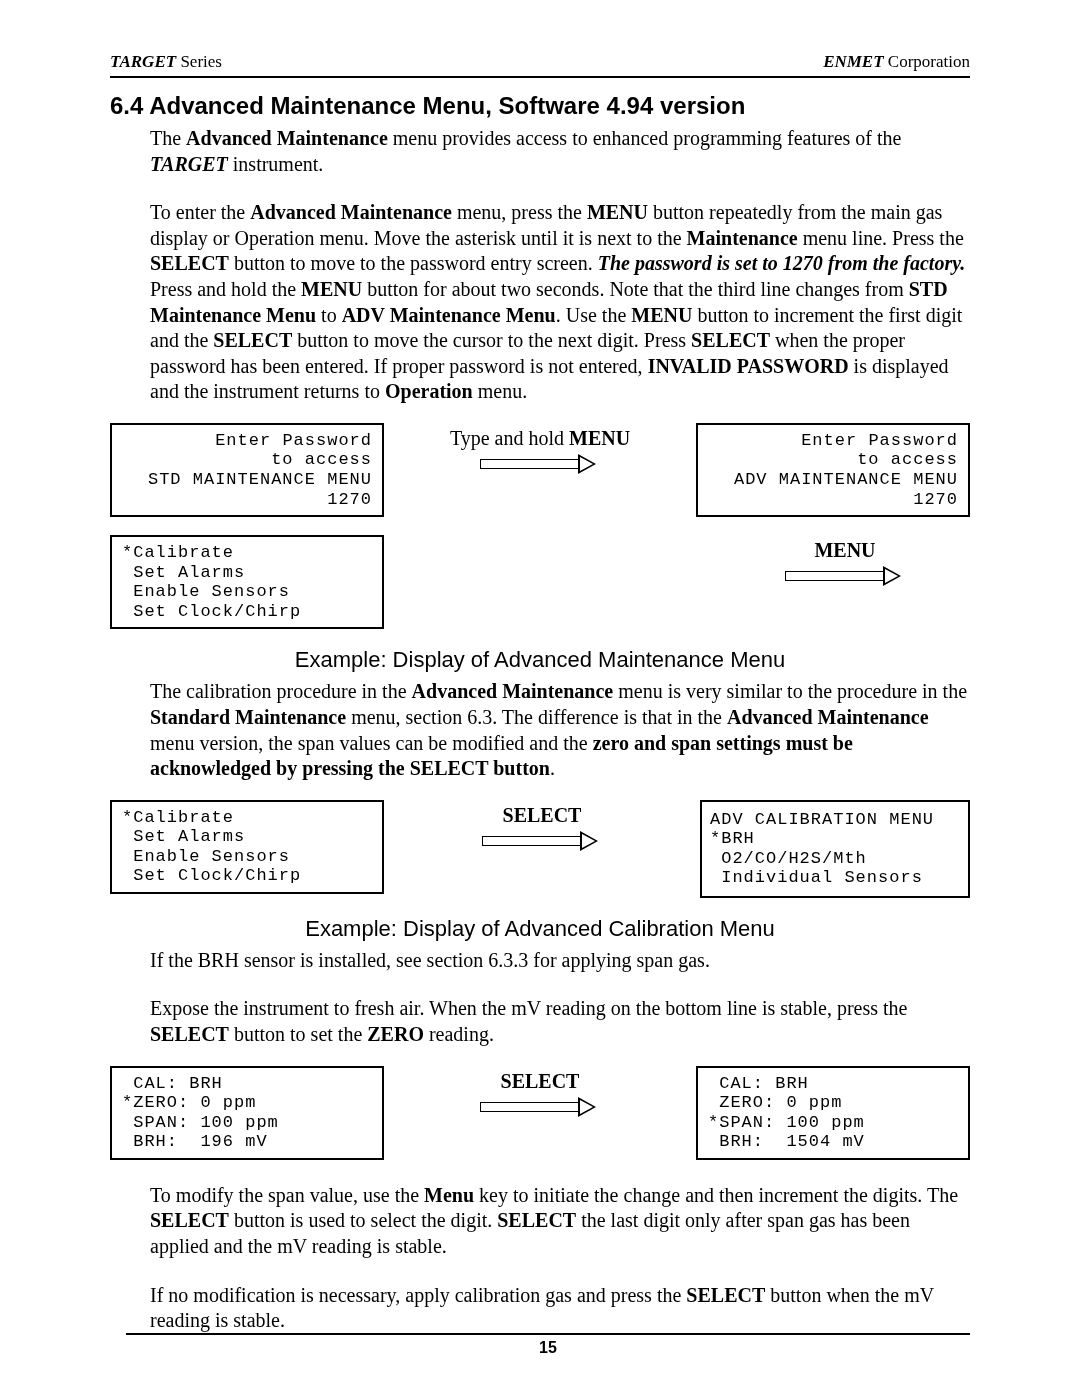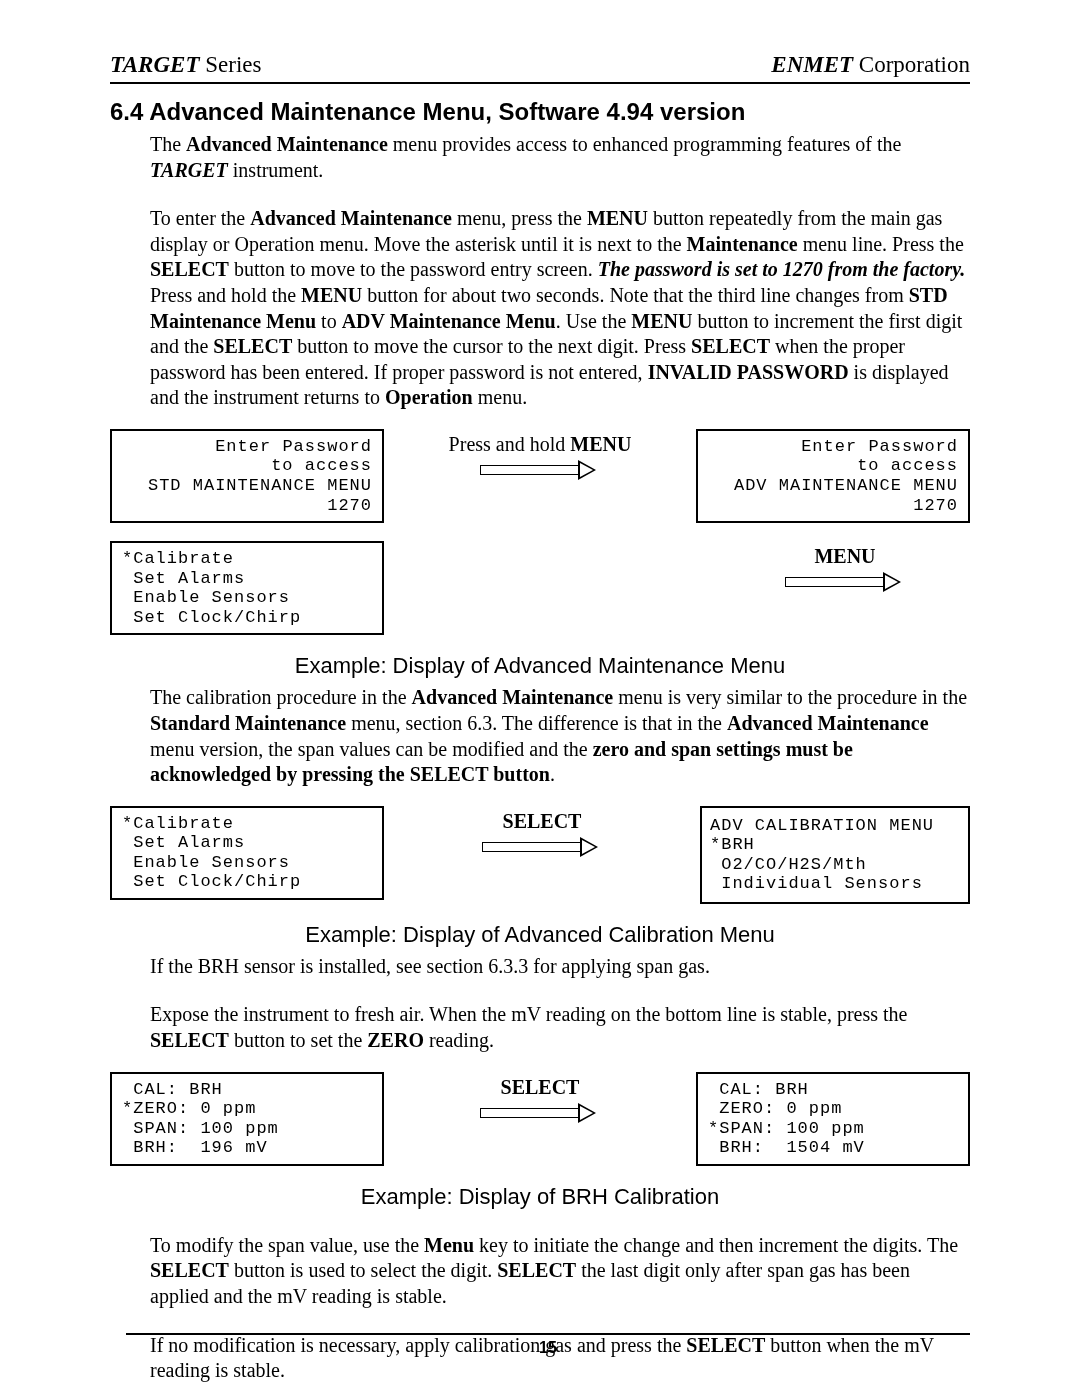--- a/index.html
+++ b/index.html
@@ -13,21 +13,21 @@
   .page {
     width: 1080px;
     height: 1397px;
     position: relative;
     box-sizing: border-box;
     padding: 52px 110px 0 110px;
   }
   .topbar {
     display: flex;
     justify-content: space-between;
-    font-size: 23px;
+    font-size: 17px;
     padding-bottom: 4px;
     border-bottom: 2px solid #000;
   }
   .topbar .left { }
   .topbar .right { }
   .brand-italic { font-weight: bold; font-style: italic; }
   .h2 {
     font-family: Arial, Helvetica, sans-serif;
     font-weight: bold;
     font-size: 24px;
@@ -156,21 +156,21 @@
   <p class="body-text gap-top">
     <span>To enter the </span><span class="bold">Advanced Maintenance</span><span> menu, press the </span><span class="bold">MENU</span><span> button repeatedly from the main gas display or Operation menu.  Move the asterisk until it is next to the </span><span class="bold">Maintenance</span><span> menu line.  Press the </span><span class="bold">SELECT</span><span> button to move to the password entry screen.  </span><span class="bolditalic">The password is set to 1270 from the factory.</span><span>  Press and hold the </span><span class="bold">MENU</span><span> button for about two seconds.  Note that the third line changes from </span><span class="bold">STD Maintenance Menu</span><span> to </span><span class="bold">ADV Maintenance Menu</span><span>.  Use the </span><span class="bold">MENU</span><span> button to increment the first digit and the </span><span class="bold">SELECT</span><span> button to move the cursor to the next digit.  Press </span><span class="bold">SELECT</span><span> when the proper password has been entered.  If proper password is not entered, </span><span class="bold">INVALID PASSWORD</span><span> is displayed and the instrument returns to </span><span class="bold">Operation</span><span> menu.</span>
   </p>
 
   <div class="example-row">
     <div class="lcd-box center-text">Enter Password
 to access
 STD MAINTENANCE MENU
 1270</div>
     <div class="mid-col">
-      <div class="mid-label"><span>Press and hold </span><span class="bold">MENU</span></div>
+      <div class="mid-label"><span>Type and hold </span><span class="bold">MENU</span></div>
       <span class="arrow"><span class="arrow-inner"></span></span>
     </div>
     <div class="lcd-box center-text">Enter Password
 to access
 ADV MAINTENANCE MENU
 1270</div>
   </div>
 
   <div class="example-row">
     <div class="lcd-box lcd-left">*Calibrate
@@ -219,21 +219,20 @@
     <div class="mid-col">
       <div class="mid-label bold">SELECT</div>
       <span class="arrow"><span class="arrow-inner"></span></span>
     </div>
     <div class="lcd-box lcd-left"> CAL: BRH
  ZERO: 0 ppm
 *SPAN: 100 ppm
  BRH:  1504 mV</div>
   </div>
 
-  <div class="caption">Example: Display of BRH Calibration</div>
 
   <p class="body-text gap-top">
     <span>To modify the span value, use the </span><span class="bold">Menu</span><span> key to initiate the change and then increment the digits.  The </span><span class="bold">SELECT</span><span> button is used to select the digit.  </span><span class="bold">SELECT</span><span> the last digit only after span gas has been applied and the mV reading is stable.</span>
   </p>
   <p class="body-text gap-top">
     <span>If no modification is necessary, apply calibration gas and press the </span><span class="bold">SELECT</span><span> button when the mV reading is stable.</span>
   </p>
 
   <div class="footer-area">
     <div class="footer-line"></div>

